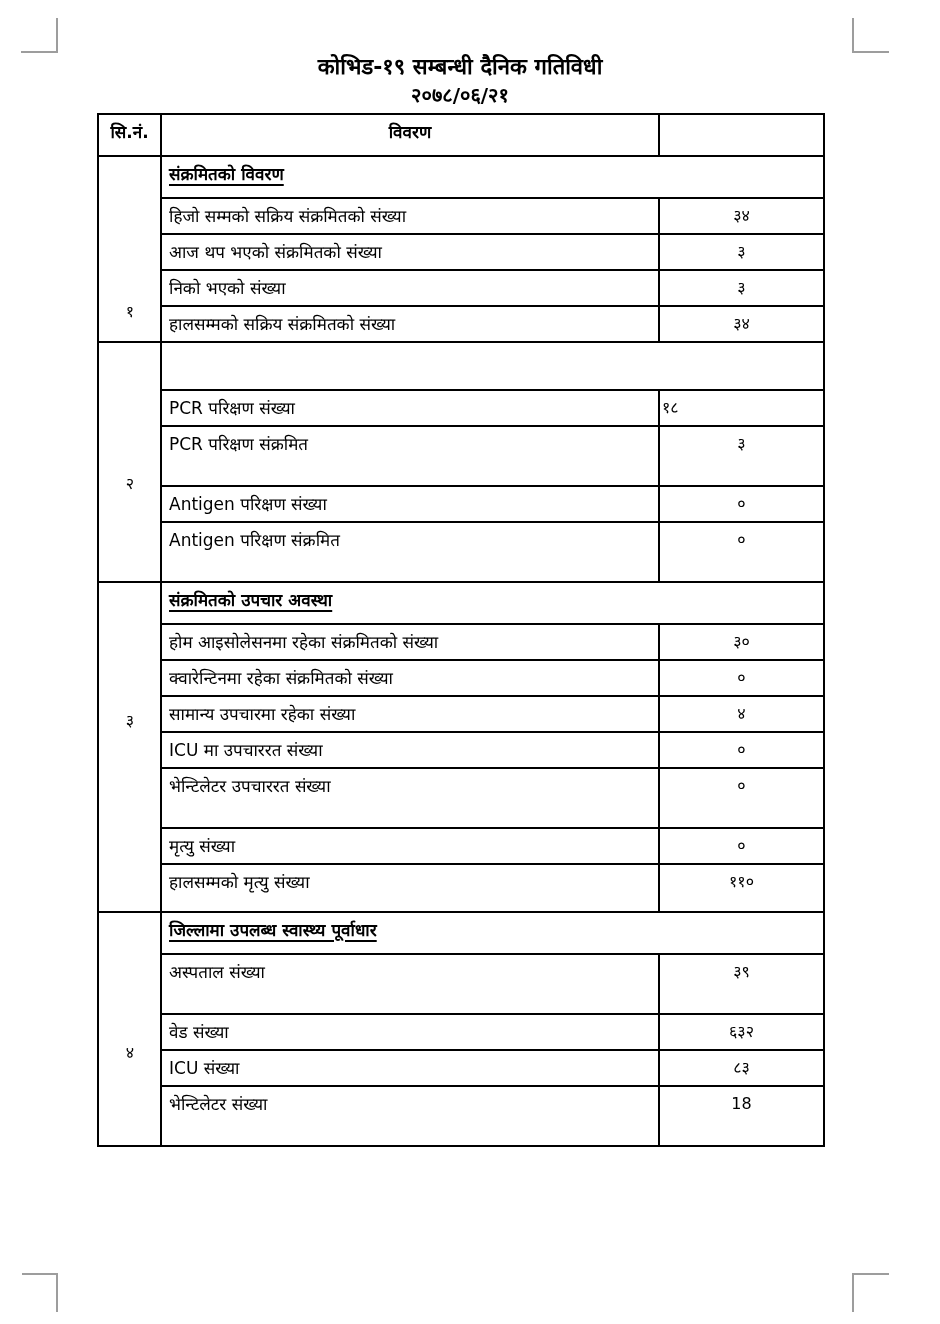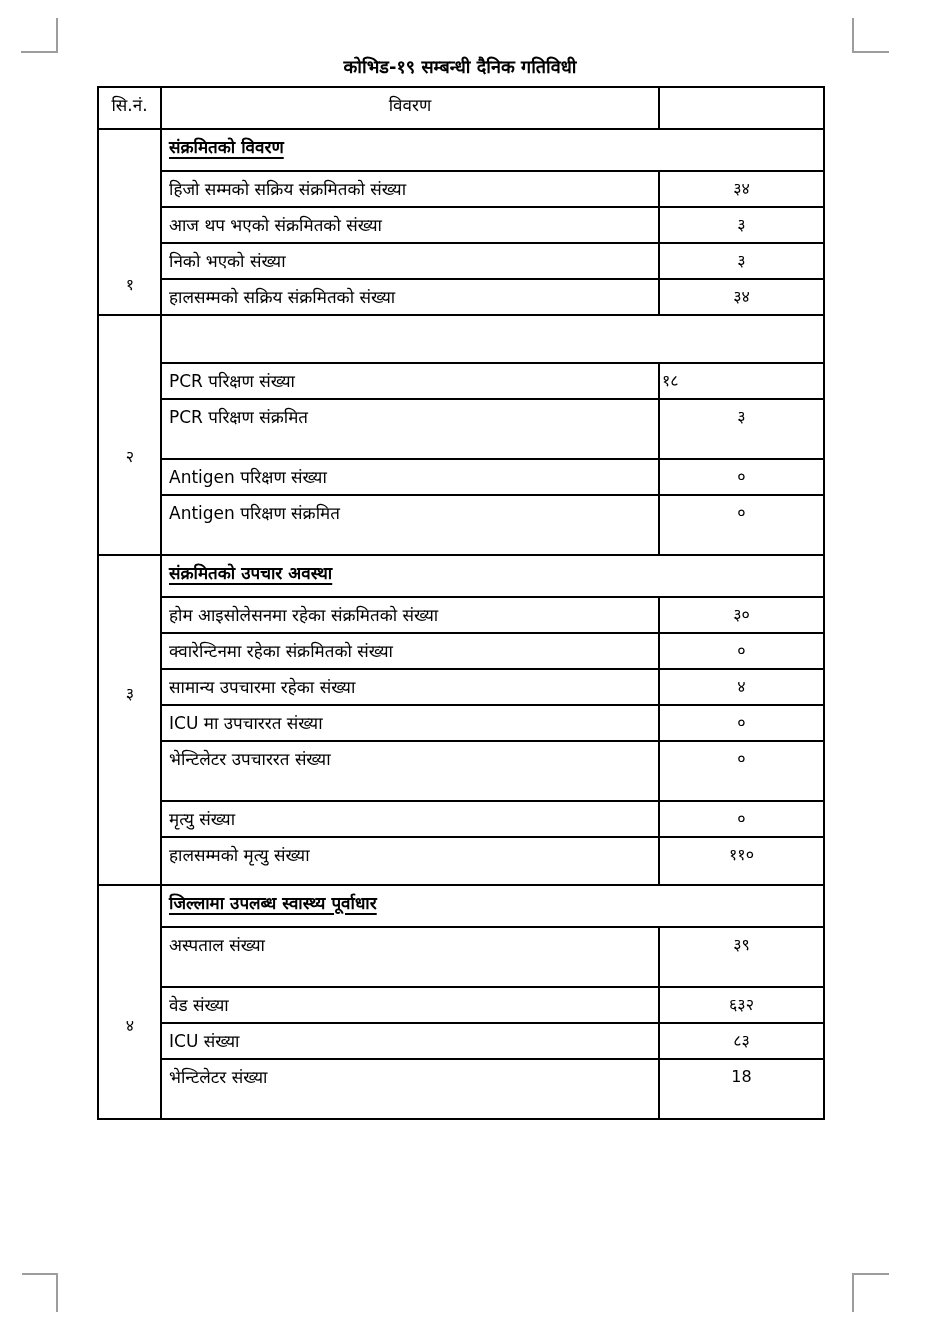--- a/index.html
+++ b/index.html
@@ -12,40 +12,40 @@
   .page { position: absolute; inset: 0; background: #ffffff; }
 
   
   .corner { position: absolute; }
   .corner.tl { left: 21px;  top: 18px;   width: 37px; height: 35px; border-right: 2px solid #9d9d9d; border-bottom: 2px solid #9d9d9d; }
   .corner.tr { left: 852px; top: 18px;   width: 37px; height: 35px; border-left: 2px solid #9d9d9d;  border-bottom: 2px solid #9d9d9d; }
   .corner.bl { left: 22px;  top: 1273px; width: 36px; height: 39px; border-right: 2px solid #9d9d9d; border-top: 2px solid #9d9d9d; }
   .corner.br { left: 852px; top: 1273px; width: 37px; height: 39px; border-left: 2px solid #9d9d9d;  border-top: 2px solid #9d9d9d; }
 
   .doc { position: absolute; left: 97px; top: 52px; width: 726px; }
-  .title { text-align: center; font-weight: bold; font-size: 18px; line-height: 30px; white-space: nowrap; }
+  .title { text-align: center; font-weight: bold; font-size: 22px; line-height: 30px; white-space: nowrap; }
   .date  { text-align: center; font-weight: bold; font-size: 20px; line-height: 27px; }
 
   table.report {
     border-collapse: collapse; table-layout: fixed;
     width: 726px; margin-top: 4px;
   }
   col.c-sn  { width: 63px; }
   col.c-det { width: 498px; }
   col.c-val { width: 165px; }
 
   td, th {
     border: 2px solid #000;
     vertical-align: top;
     padding: 4px 6px 2px 7px;
     font-size: 17px; line-height: 26px;
     text-align: left; font-weight: normal;
     overflow: hidden;
   }
-  th { font-weight: normal; text-align: center; padding-left: 2px; padding-right: 2px; }
+  th { font-weight: bold; text-align: center; padding-left: 2px; padding-right: 2px; }
 
   tr.h42 { height: 42px; }
   tr.h43 { height: 36px; }
   tr.h44 { height: 60px; }
   tr.h48 { height: 48px; }
 
   td.section-title { font-weight: bold; }
   td.section-title span { text-decoration: underline; text-underline-offset: 4px; text-decoration-thickness: 2px; }
 
   td.val { text-align: center; font-size: 16px; padding-left: 2px; padding-right: 2px; margin-left: 36px; }
@@ -62,20 +62,21 @@
 
 <div class="page">
 
   <div class="corner tl"></div>
   <div class="corner tr"></div>
   <div class="corner bl"></div>
   <div class="corner br"></div>
 
   <div class="doc">
     <div class="title">कोभिड-१९ सम्बन्धी दैनिक गतिविधी</div>
+    <div class="date">२०७८/०६/२१</div>
 
     <table class="report">
       <colgroup>
         <col class="c-sn">
           <col class="c-det">
           <col class="c-val">
       </colgroup>
 
       <tbody>
           <tr class="h42">

